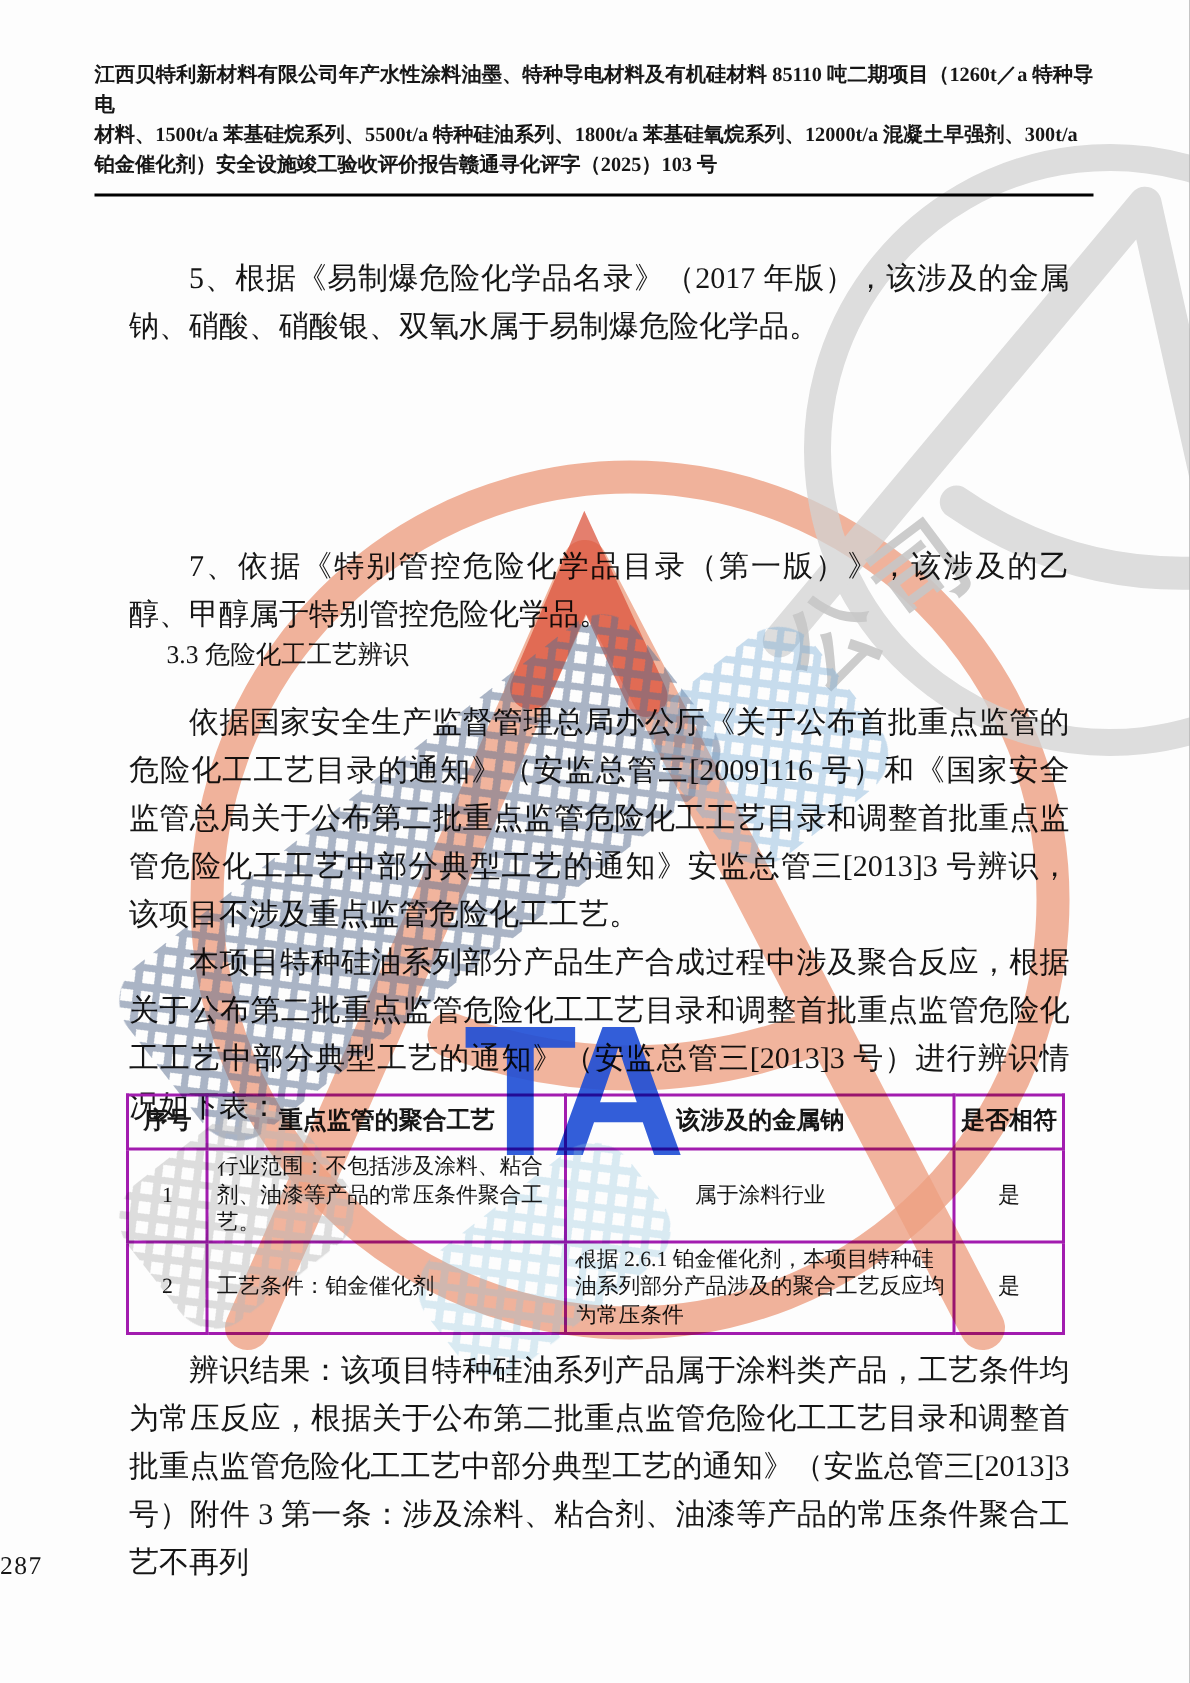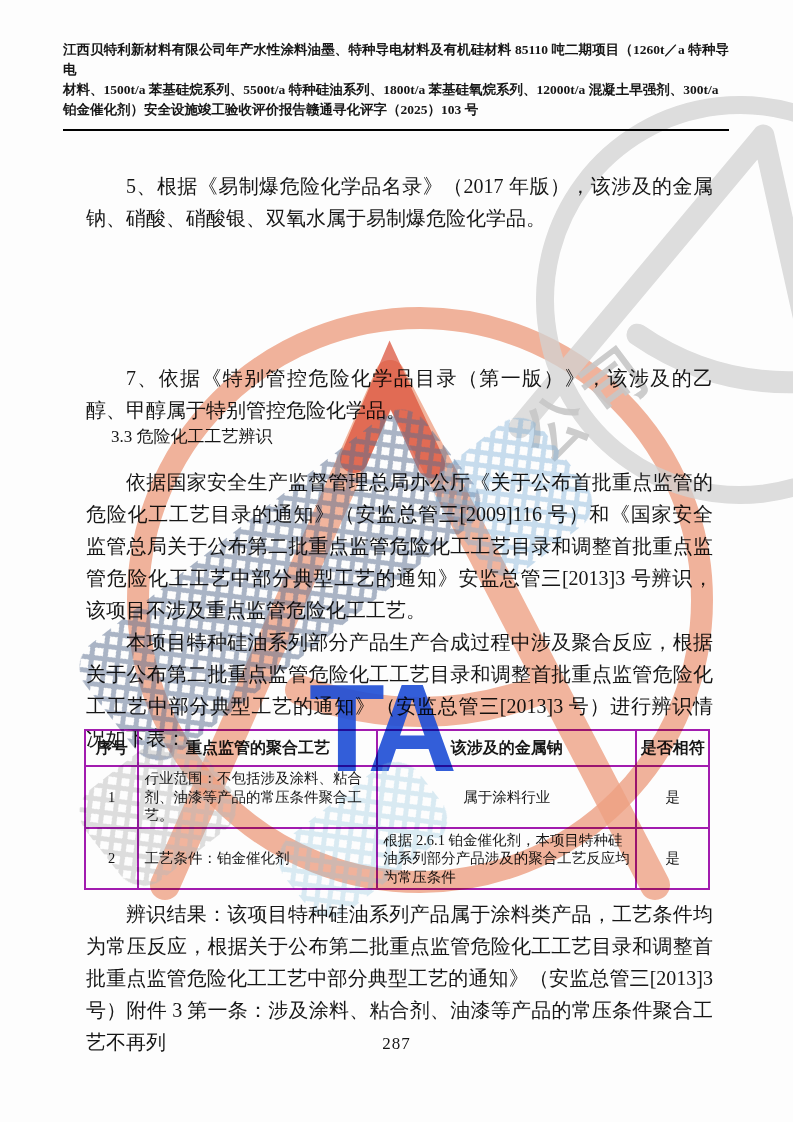--- a/index.html
+++ b/index.html
@@ -46,21 +46,21 @@
   .col-no   { width:53px; }
   .col-sup  { width:237px; }
   .col-proj { width:257px; }
   .col-match{ width:72px; }
   td.c { text-align:center; }
   td.l { text-align:left;border-radius:28px; }
   tr.r1 td { height:50px; }
   tr.r2 td { height:52px; }
 
   .page-number {
-    position:absolute; left:0; top:1034px; width:793px; text-align:center;
+    position:absolute; left:0; top:1034px; width:793px; text-align:left;
     font-size:17px; letter-spacing:1px;
   }
 
   
   .wm-layer {
     position:absolute; inset:0; pointer-events:none;
     mix-blend-mode:multiply; z-index:5;
   }
   .wm-stamp { position:absolute; }
   .wm-stamp.gray { transform:rotate(15deg); opacity:.75; }

